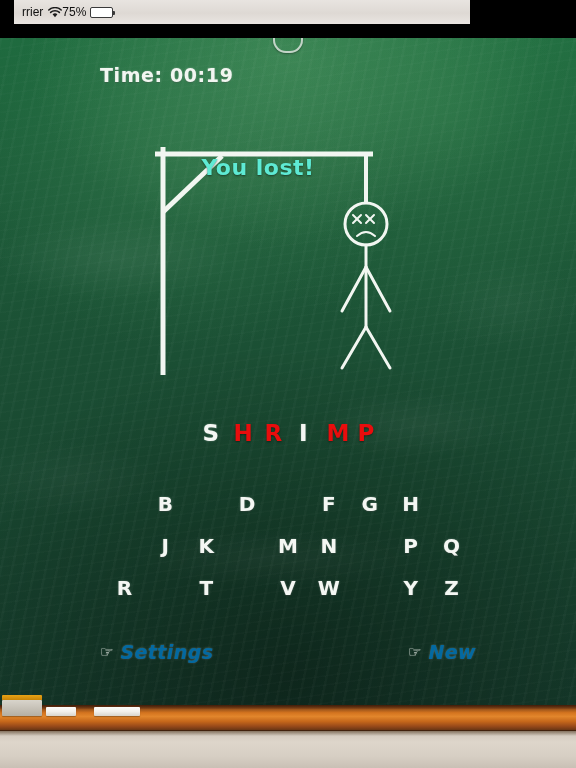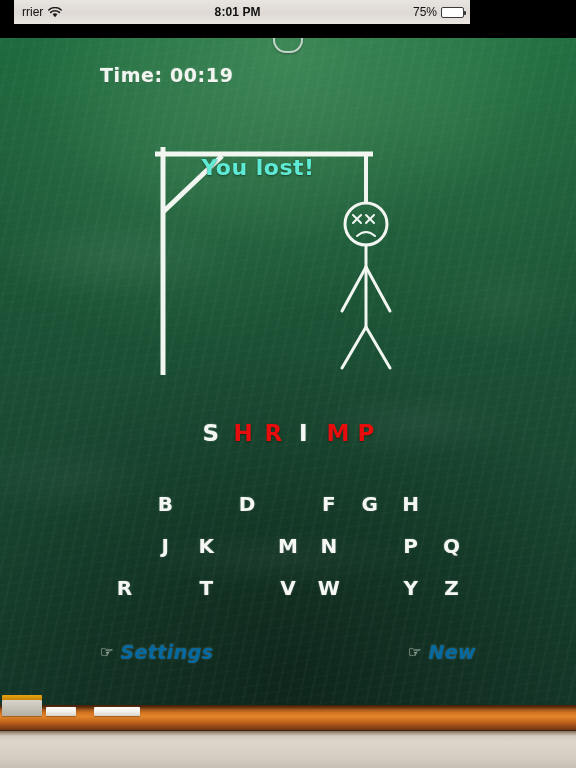--- a/index.html
+++ b/index.html
@@ -24,21 +24,20 @@
 
   
   #statusbar {
     position: absolute;
     left: 14px;
     top: 0px;
     width: 456px;
     height: 24px;
     background: linear-gradient(to bottom, #e8e4e0 0%, #ded9d4 55%, #e9e5e1 100%);
     display: flex;
-    align-items: center;
     font-family: "Liberation Sans", sans-serif;
     font-size: 12px;
     color: #111;
     box-sizing: border-box;
     padding: 0 6px 0 8px;
   }
   #statusbar .sb-left {
     display: flex;
     align-items: center;
     gap: 5px;
@@ -377,21 +376,20 @@
 
   <div id="statusbar">
     <div class="sb-left">
       <span class="carrier-text">rrier</span>
       <svg class="wifi-icon" width="14" height="11" viewBox="0 0 14 11">
         <path d="M7 10.2 L4.6 7.2 A3.8 3.8 0 0 1 9.4 7.2 Z" fill="#1a1a1a"></path>
         <path d="M2.6 5.4 A6.6 6.6 0 0 1 11.4 5.4" stroke="#1a1a1a" stroke-width="1.5" fill="none" stroke-linecap="round"></path>
         <path d="M0.8 3.0 A9.2 9.2 0 0 1 13.2 3.0" stroke="#1a1a1a" stroke-width="1.5" fill="none" stroke-linecap="round"></path>
       </svg>
     </div>
-    <div class="sb-center">8:01 PM</div>
     <div class="sb-right">
       <span>75%</span>
       <span class="battery"><span class="fill"></span></span>
     </div>
   </div>
   <div id="bezel-left"></div>
   <div id="bezel-right"></div>
   <div id="bezel-top"></div>
 
   <div id="board">

